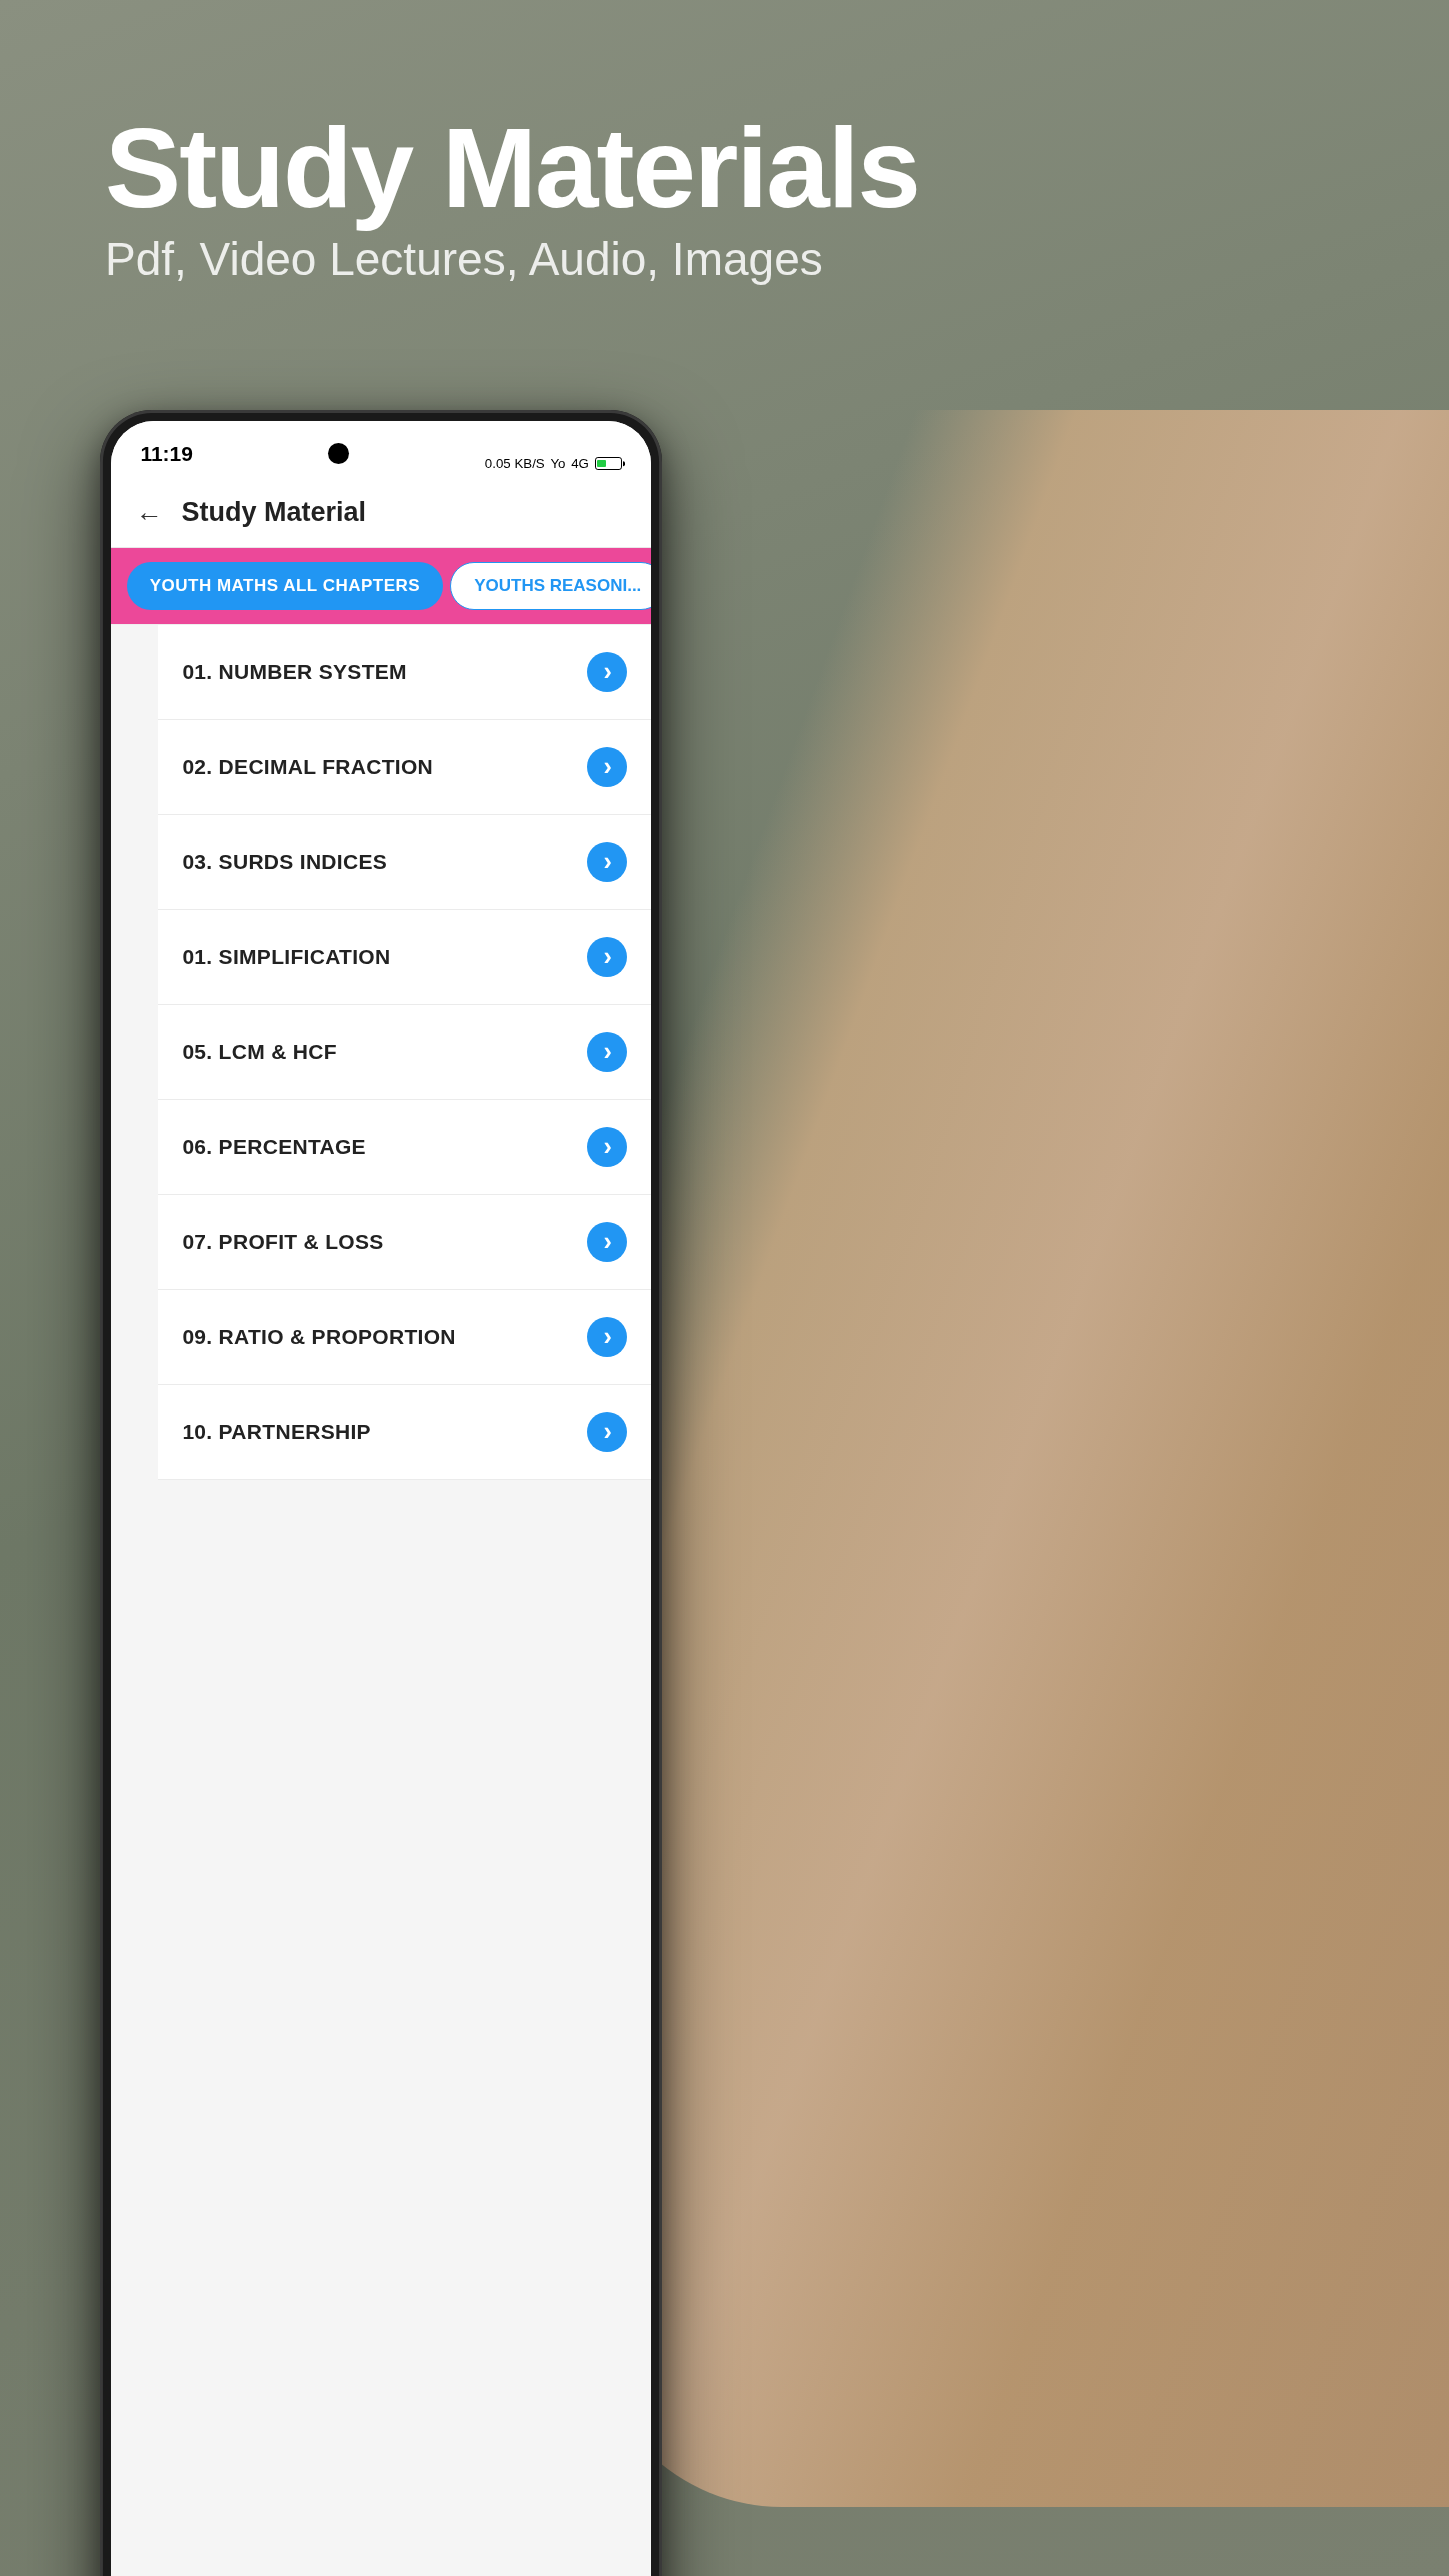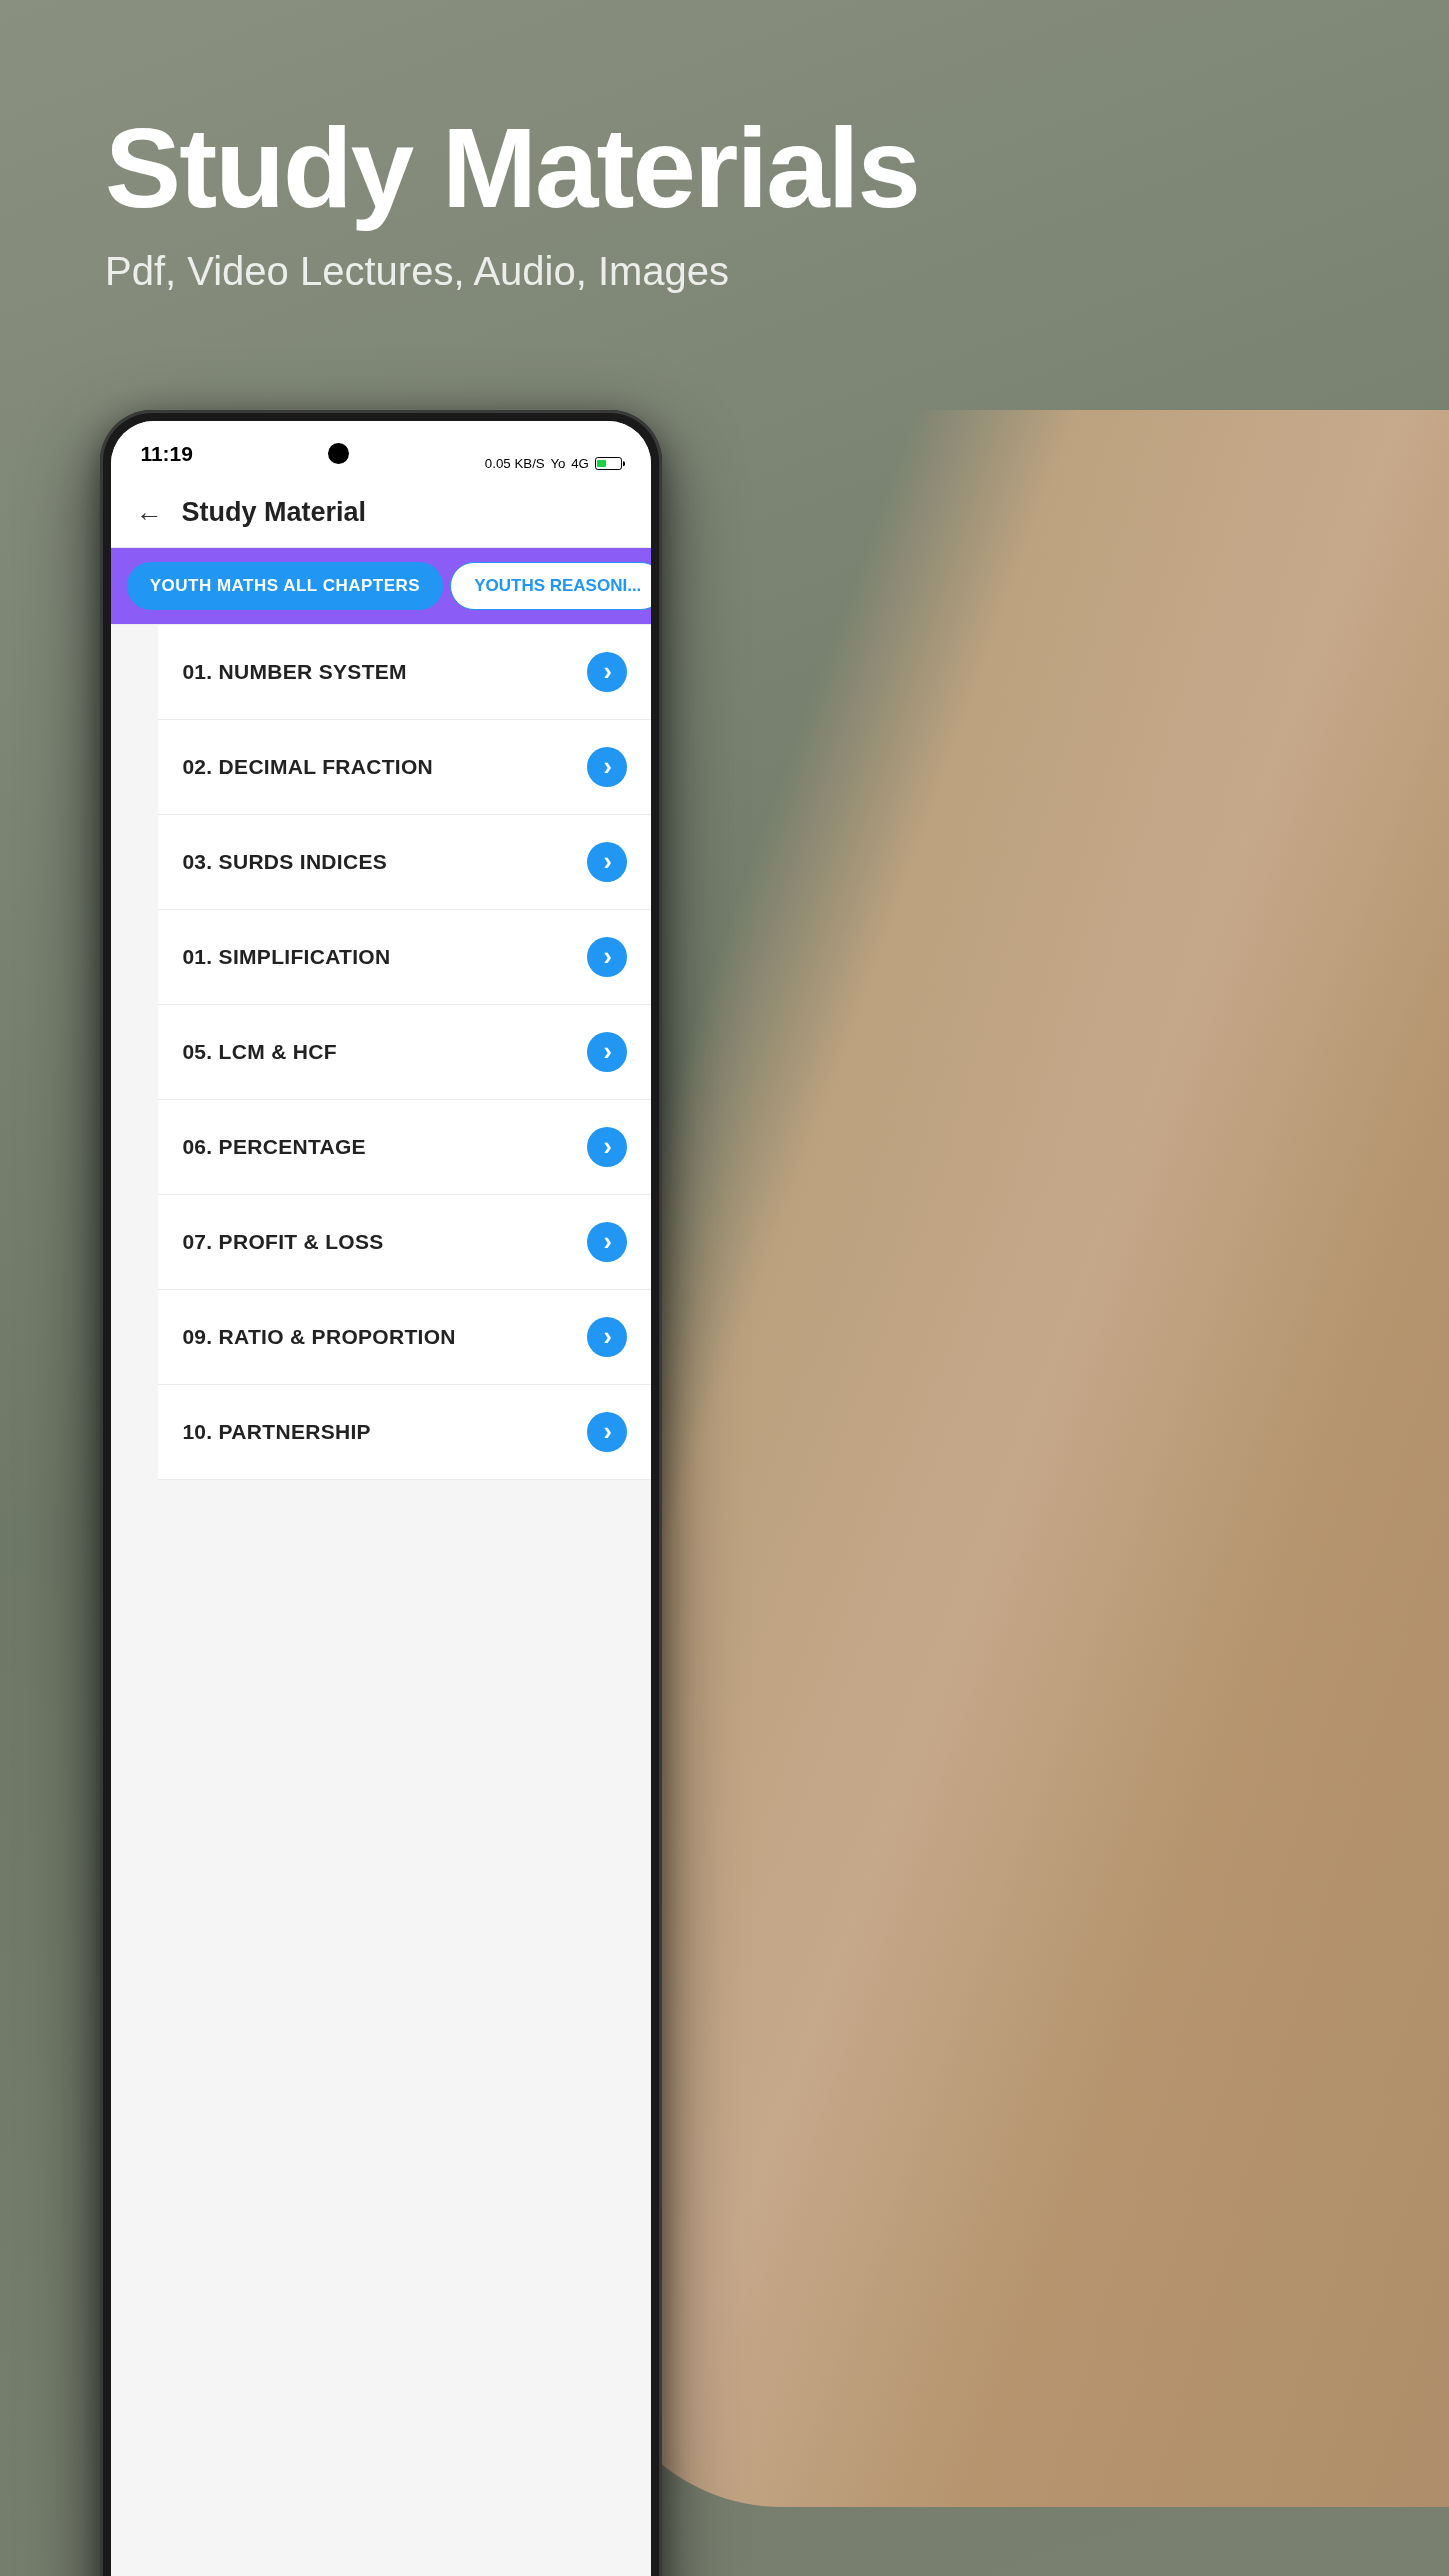--- a/index.html
+++ b/index.html
@@ -31,24 +31,24 @@
 
     .hero-title {
       font-size: 114px;
       font-weight: 700;
       color: #ffffff;
       line-height: 1.1;
       letter-spacing: -1.9px;
     }
 
     .hero-subtitle {
-      font-size: 40px;
+      font-size: 46px;
       font-weight: 400;
       color: rgba(255,255,255,0.85);
-      margin-top: 19px;
+      margin-top: 2px;
     }
 
     
     .phone-container {
       position: absolute;
       top: 410px;
       left: 100px;
       width: 562px;
       height: 2097px;
       z-index: 20;
@@ -166,21 +166,21 @@
     .app-title {
       font-size: 27px;
       font-weight: 700;
       color: #222;
     }
 
     
     .tab-bar {
       display: flex;
       padding: 13.3px 15.3px;
-      background: #8b5cf6;
+      background: #ec4899;
       gap: 7px;
       border-bottom: 1px solid #eee;
       overflow: hidden;
     }
 
     .tab-active {
       background: #2196F3;
       color: #fff;
       border: none;
       border-radius: 29px;

